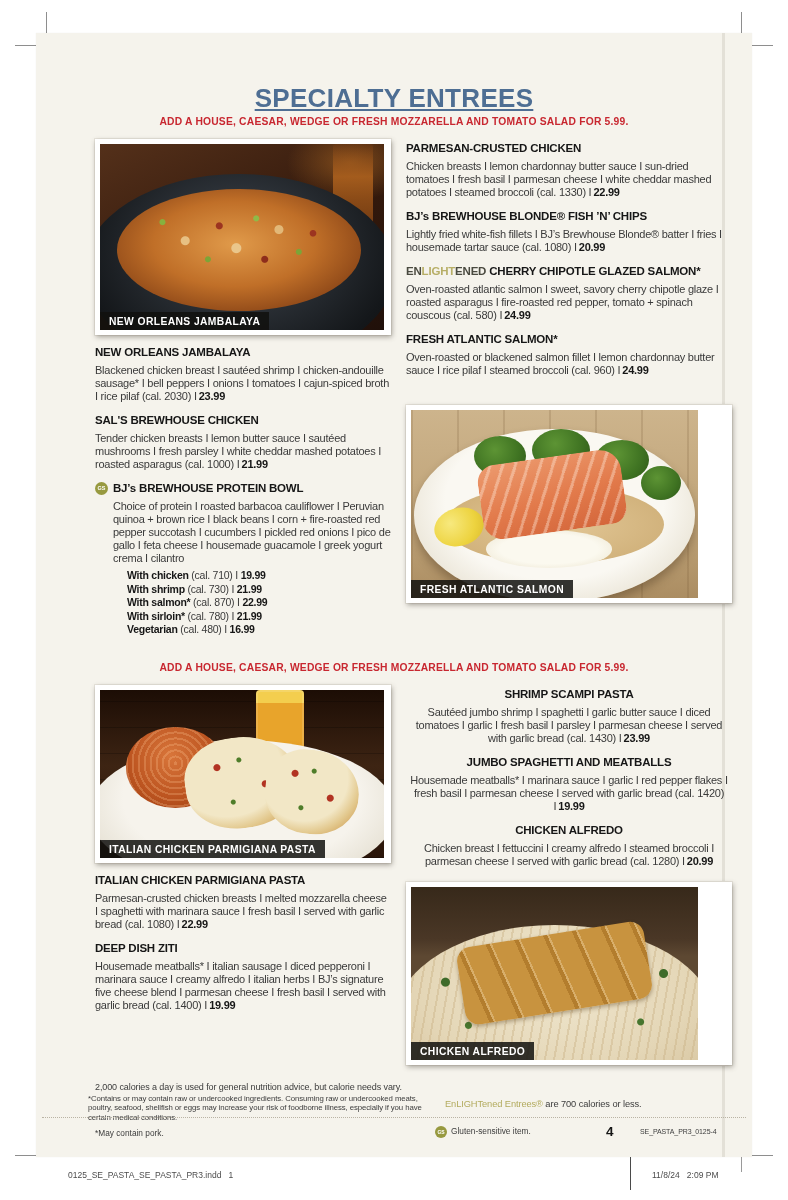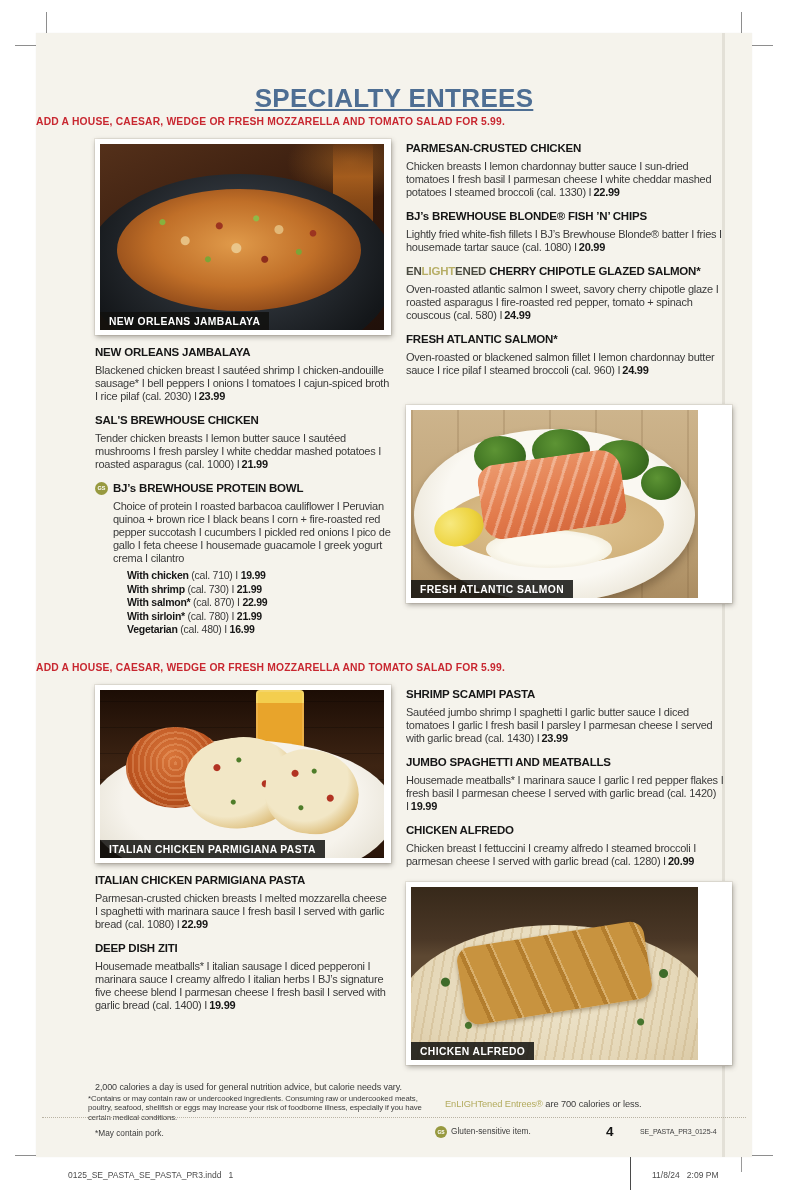--- a/index.html
+++ b/index.html
@@ -15,21 +15,21 @@
   .print-info{position:absolute;top:1170px;font-size:8.5px;color:#4c4c4c;white-space:pre;}
 
   
   .page{position:absolute;left:36px;top:33px;width:716px;height:1124px;background:#f5f3ec;
         box-shadow:0 0 1px rgba(0,0,0,.08);}
   .fold{position:absolute;left:686px;top:0;width:3px;height:100%;background:rgba(120,112,95,.14);}
 
   
   .sec-title{position:absolute;left:0;width:100%;text-align:center;font-weight:800;
              font-size:26px;letter-spacing:.3px;color:#4e6e93;text-decoration:underline;}
-  .sec-sub{position:absolute;left:0;width:100%;font-weight:bold;
+  .sec-sub{position:absolute;left:0;width:100%;text-align:center;font-weight:bold;
            font-size:10.3px;letter-spacing:.2px;color:#c82730;}
 
   
   .col{position:absolute;}
   .item{margin-bottom:10px;}
   .nm{font-weight:bold;font-size:11.5px;letter-spacing:-.2px;color:#161616;line-height:15px;position:relative;}
   .ds{font-size:11px;letter-spacing:-.25px;color:#3a3a3a;line-height:13px;margin:4px 0 0;}
   .price{font-weight:bold;color:#161616;margin-left:2px;}
   .variants{margin:4px 0 0 14px;}
   .variant{font-size:10.5px;letter-spacing:-.25px;line-height:13.6px;color:#3a3a3a;}
@@ -253,21 +253,21 @@
       <p class="ds"><span>Parmesan-crusted chicken breasts I melted mozzarella cheese I spaghetti with marinara sauce I fresh basil I served with garlic bread (cal. 1080) I</span><b class="price">22.99</b></p>
     </div>
 
     <div class="item">
       <div class="nm">DEEP DISH ZITI</div>
       <p class="ds"><span>Housemade meatballs* I italian sausage I diced pepperoni I marinara sauce I creamy alfredo I italian herbs I BJ’s signature five cheese blend I parmesan cheese I fresh basil I served with garlic bread (cal. 1400) I</span><b class="price">19.99</b></p>
     </div>
 
   </div>
 
-  <div class="col" style="left:370px;top:654px;width:326px;">
+  <div class="col" style="left:370px;top:654px;width:326px;text-align:center;">
     <div class="item">
       <div class="nm">SHRIMP SCAMPI PASTA</div>
       <p class="ds"><span>Sautéed jumbo shrimp I spaghetti I garlic butter sauce I diced tomatoes I garlic I fresh basil I parsley I parmesan cheese I served with garlic bread (cal. 1430) I</span><b class="price">23.99</b></p>
     </div>
 
     <div class="item">
       <div class="nm">JUMBO SPAGHETTI AND MEATBALLS</div>
       <p class="ds"><span>Housemade meatballs* I marinara sauce I garlic I red pepper flakes I fresh basil I parmesan cheese I served with garlic bread (cal. 1420) I</span><b class="price">19.99</b></p>
     </div>
 

